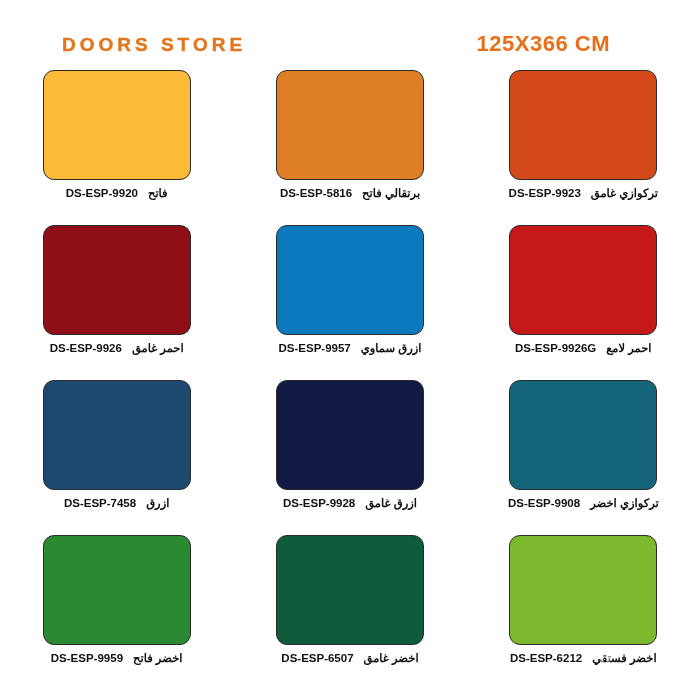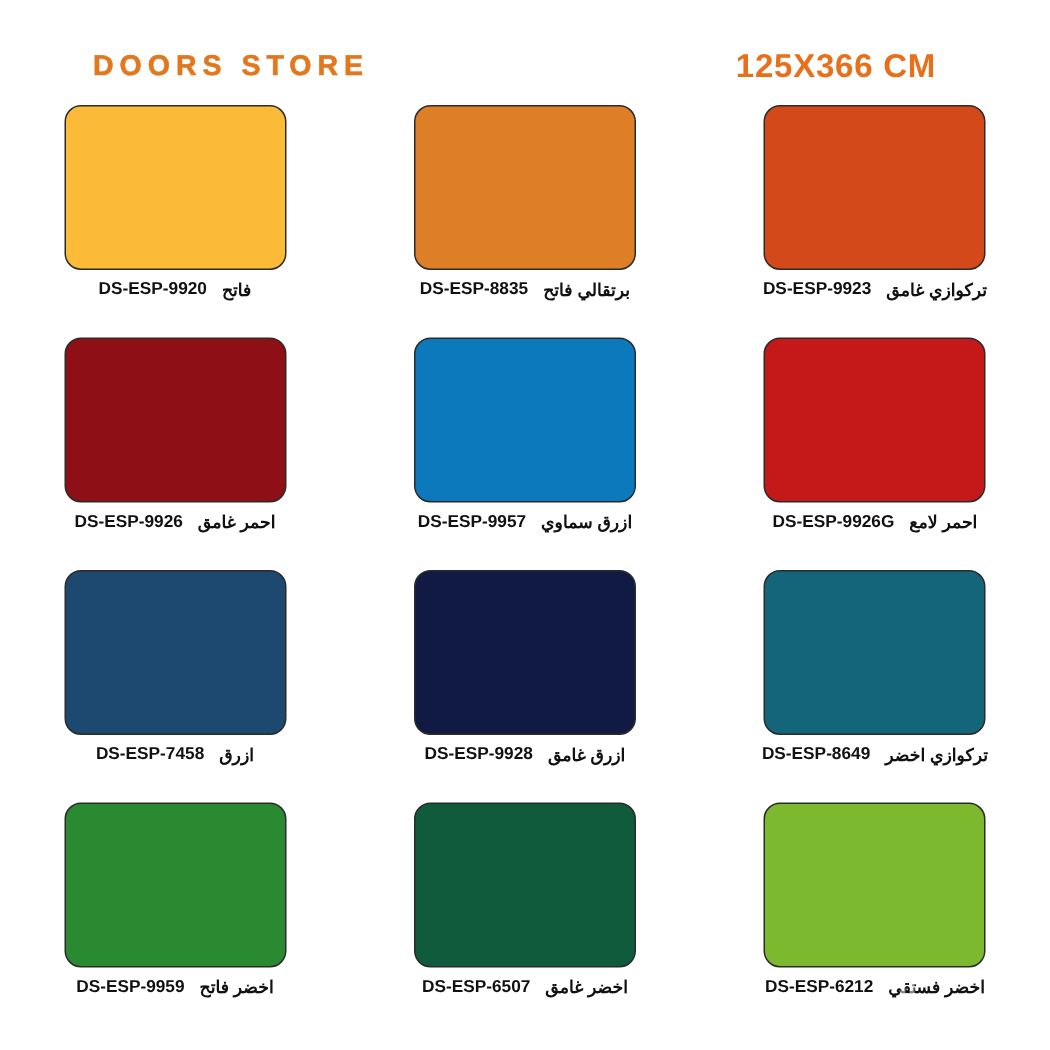--- a/index.html
+++ b/index.html
@@ -38,21 +38,21 @@
     font-size: 19px;
     font-weight: bold;
     letter-spacing: 4px;
     color: #E2781E;
     -webkit-text-stroke: 0.4px #E2781E;
     white-space: nowrap;
   }
 
   .size-label {
     position: absolute;
-    right: 76px;
+    right: 90px;
     top: 1px;
     font-size: 22px;
     font-weight: bold;
     color: #E8701A;
     letter-spacing: 0.5px;
     white-space: nowrap;
   }
 
   
   .grid {
@@ -135,21 +135,21 @@
         <div class="swatch" style="background: rgb(251, 186, 56);"></div>
         <div class="caption">
           <span class="name-ar">فاتح</span>
           <span class="code">DS-ESP-9920</span>
         </div>
       </div>
       <div class="cell">
         <div class="swatch" style="background: rgb(222, 126, 38);"></div>
         <div class="caption">
           <span class="name-ar">برتقالي فاتح</span>
-          <span class="code">DS-ESP-8835</span>
+          <span class="code">DS-ESP-5816</span>
         </div>
       </div>
       <div class="cell">
         <div class="swatch" style="background: rgb(212, 73, 26);"></div>
         <div class="caption">
           <span class="name-ar">تركوازي غامق</span>
           <span class="code">DS-ESP-9923</span>
         </div>
       </div>
       <div class="cell">
@@ -184,21 +184,21 @@
         <div class="swatch" style="background: rgb(16, 26, 66);"></div>
         <div class="caption">
           <span class="name-ar">ازرق غامق</span>
           <span class="code">DS-ESP-9928</span>
         </div>
       </div>
       <div class="cell">
         <div class="swatch" style="background: rgb(20, 101, 122);"></div>
         <div class="caption">
           <span class="name-ar">تركوازي اخضر</span>
-          <span class="code">DS-ESP-8649</span>
+          <span class="code">DS-ESP-9908</span>
         </div>
       </div>
       <div class="cell">
         <div class="swatch" style="background: rgb(42, 138, 49);"></div>
         <div class="caption">
           <span class="name-ar">اخضر فاتح</span>
           <span class="code">DS-ESP-9959</span>
         </div>
       </div>
       <div class="cell">

